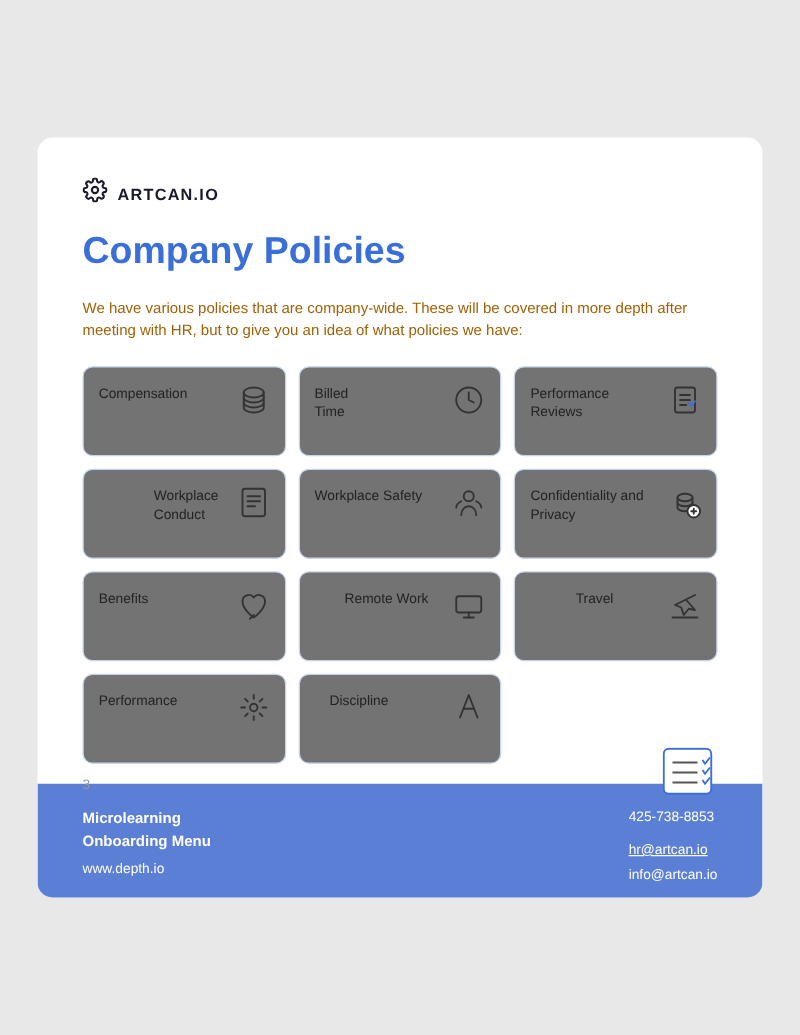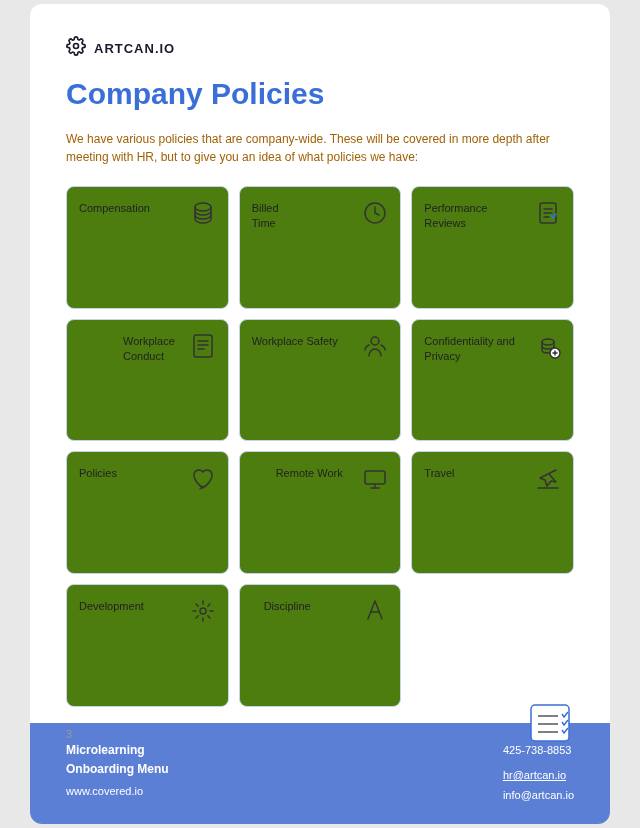--- a/index.html
+++ b/index.html
@@ -8,21 +8,21 @@
       height: 828px;
       background: #e8e8e8;
       font-family: Arial, sans-serif;
       display: flex;
       flex-direction: column;
       align-items: center;
       justify-content: center;
     }
     .page {
       width: 580px;
-      height: 820px;
+      height: 608px;
       background: #ffffff;
       border-radius: 12px;
       display: flex;
       flex-direction: column;
       overflow: hidden;
       position: relative;
     }
     .content {
       flex: 1;
       padding: 32px 36px 16px 36px;
@@ -65,21 +65,21 @@
     }
     .card {
       border: 1.5px solid #c5d3f0;
       border-radius: 8px;
       padding: 12px 10px 10px 12px;
       display: flex;
       flex-direction: row;
       align-items: flex-start;
       justify-content: space-between;
       min-height: 72px;
-      background: #4d7c0f;
+      background: #737373;
     }
     .card-label {
       font-size: 11px;
       color: #222;
       line-height: 1.4;
       font-weight: 400;
       flex: 1;
       padding-top: 2px;
     }
     .card-icon {
@@ -214,49 +214,49 @@
               <ellipse cx="14" cy="10" rx="6" ry="3"></ellipse>
               <path d="M8 10v4c0 1.7 2.7 3 6 3s6-1.3 6-3v-4"></path>
               <path d="M8 14v4c0 1.7 2.7 3 6 3s6-1.3 6-3v-4"></path>
               <circle cx="21" cy="21" r="5" fill="white" stroke="#333"></circle>
               <line x1="19" y1="21" x2="23" y2="21"></line>
               <line x1="21" y1="19" x2="21" y2="23"></line>
             </svg>
           </div>
         </div>
         <div class="card">
-          <div class="card-label" style="white-space: pre-line;">Policies</div>
+          <div class="card-label" style="white-space: pre-line;">Benefits</div>
           <div class="card-icon">
             <svg width="28" height="28" viewBox="0 0 28 28" fill="none" stroke="#333" stroke-width="1.5" stroke-linecap="round" stroke-linejoin="round">
               <path d="M14 24S5 18 5 11a5 5 0 0 1 9-3 5 5 0 0 1 9 3c0 7-9 13-9 13z"></path>
               <path d="M14 22l-3 3"></path>
             </svg>
           </div>
         </div>
         <div class="card">
           <div class="card-label" style="white-space: pre-line; padding-left: 24px;">Remote Work</div>
           <div class="card-icon">
             <svg width="28" height="28" viewBox="0 0 28 28" fill="none" stroke="#333" stroke-width="1.5" stroke-linecap="round" stroke-linejoin="round">
               <rect x="4" y="7" width="20" height="13" rx="2"></rect>
               <line x1="10" y1="24" x2="18" y2="24"></line>
               <line x1="14" y1="20" x2="14" y2="24"></line>
             </svg>
           </div>
         </div>
         <div class="card">
-          <div class="card-label" style="white-space: pre-line;">Travel</div>
+          <div class="card-label" style="white-space: pre-line; text-align: center;">Travel</div>
           <div class="card-icon">
             <svg width="28" height="28" viewBox="0 0 28 28" fill="none" stroke="#333" stroke-width="1.5" stroke-linecap="round" stroke-linejoin="round">
               <path d="M22 6L6 14l5 2 2 6 4-5 5 1-7-8"></path>
               <line x1="4" y1="24" x2="24" y2="24"></line>
             </svg>
           </div>
         </div>
         <div class="card">
-          <div class="card-label" style="white-space: pre-line;">Development</div>
+          <div class="card-label" style="white-space: pre-line;">Performance</div>
           <div class="card-icon">
             <svg width="28" height="28" viewBox="0 0 28 28" fill="none" stroke="#333" stroke-width="1.5" stroke-linecap="round" stroke-linejoin="round">
               <circle cx="14" cy="14" r="3"></circle>
               <path d="M14 4v3M14 21v3M4 14h3M21 14h3M7.05 7.05l2.12 2.12M18.83 18.83l2.12 2.12M7.05 20.95l2.12-2.12M18.83 9.17l2.12-2.12"></path>
             </svg>
           </div>
         </div>
         <div class="card">
           <div class="card-label" style="white-space: pre-line; padding-left: 12px;">Discipline</div>
           <div class="card-icon">
@@ -278,21 +278,21 @@
       <polyline points="32,10 34,13 38,8" stroke="#3a6fd8" stroke-width="1.5" fill="none"></polyline>
       <polyline points="32,18 34,21 38,16" stroke="#3a6fd8" stroke-width="1.5" fill="none"></polyline>
       <polyline points="32,26 34,29 38,24" stroke="#3a6fd8" stroke-width="1.5" fill="none"></polyline>
     </svg>
   </div>
 
   <div class="footer">
     <div class="footer-left">
       <div class="bold">Microlearning</div>
       <div class="bold">Onboarding Menu</div>
-      <div class="website">www.covered.io</div>
+      <div class="website">www.depth.io</div>
     </div>
     <div class="footer-right">
       <div>425-738-8853</div>
       <div style="margin-top:6px;text-decoration:underline;">hr@artcan.io</div>
       <div>info@artcan.io</div>
     </div>
   </div>
 
   <div class="page-number">3</div>
 </div>

